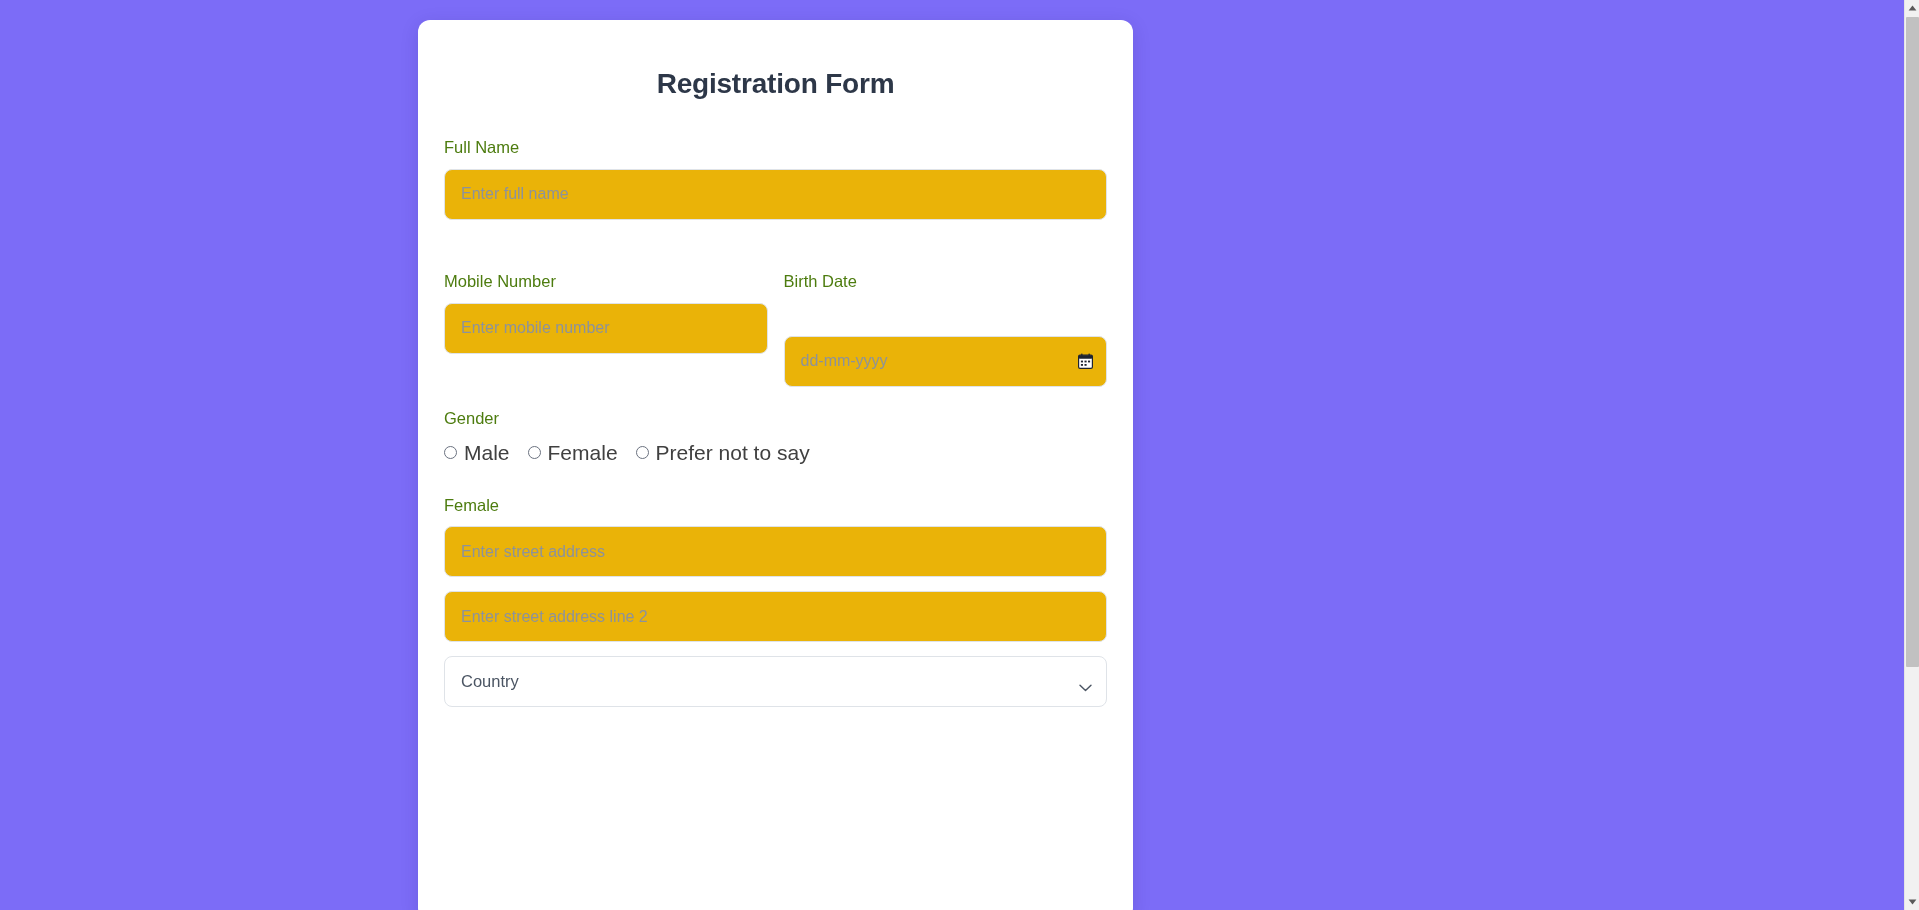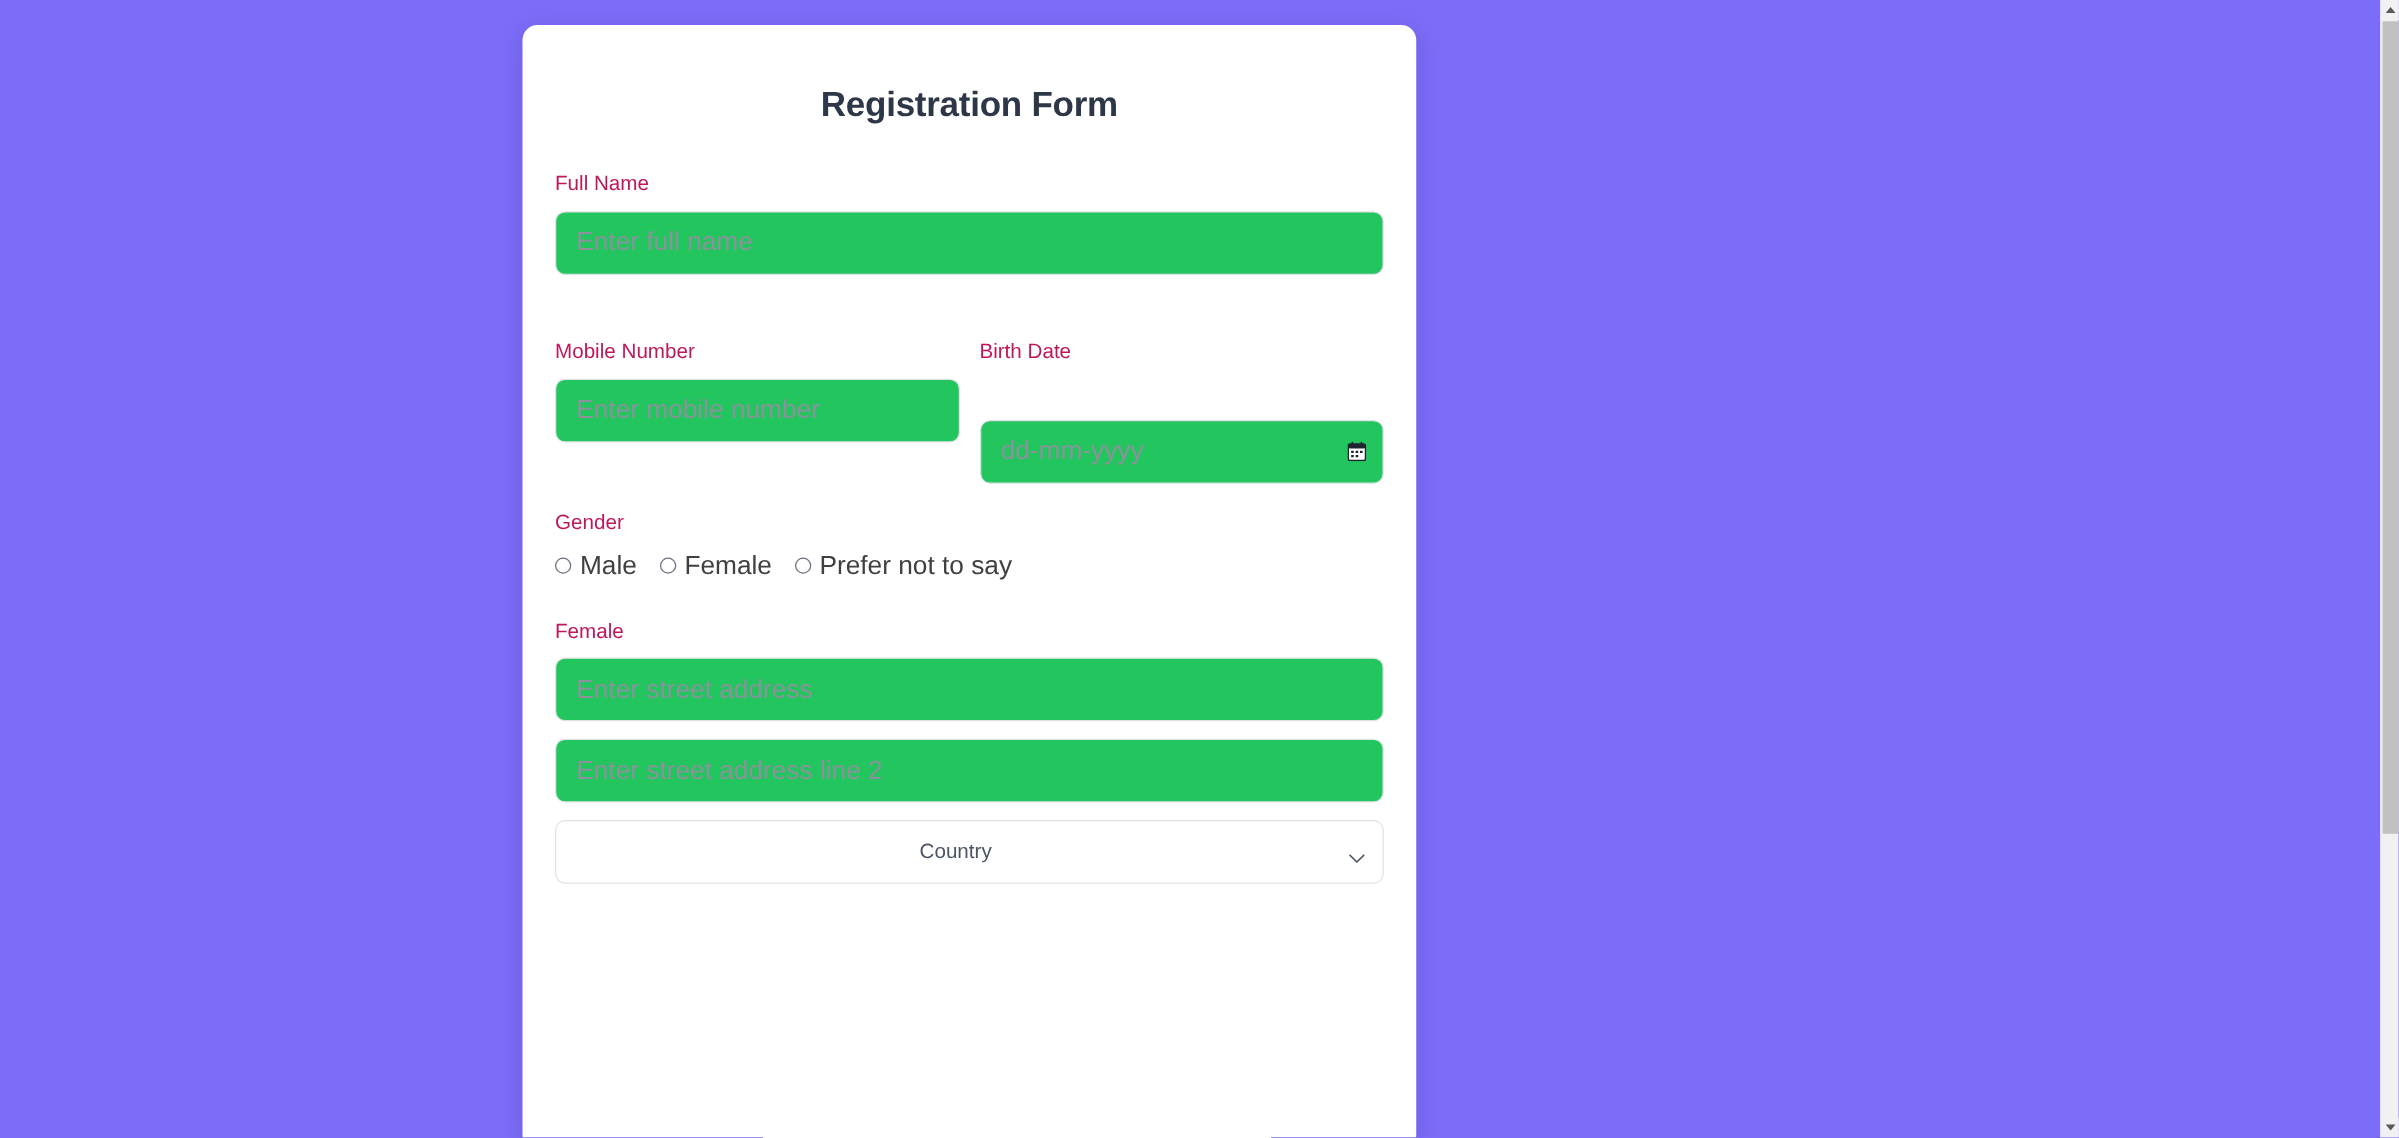--- a/index.html
+++ b/index.html
@@ -57,35 +57,35 @@
     margin-top: 22px;
     margin-bottom: 38px;
   }
 
   
   .field-group { margin-bottom: 8px; }
 
   .field-label {
     display: block;
     font-size: 16.5px;
-    color: #be185d;
+    color: #4d7c0f;
     font-weight: 400;
     margin-bottom: 11px;
     line-height: 1.2;
   }
 
   .text-input {
     display: block;
     width: 100%;
     height: 51px;
     padding: 0 16px;
     font-family: "Liberation Sans", sans-serif;
-    font-size: 21px;
+    font-size: 16px;
     color: #2d3748;
-    background: #22c55e;
+    background: #eab308;
     border: 1px solid #dfe3e8;
     border-radius: 8px;
     outline: none;
   }
   .text-input::placeholder { color: #8c929c; opacity: 1; }
 
   .spacer-22 { height: 22px; }
   .spacer-14 { height: 14px; }
 
   
@@ -146,21 +146,21 @@
     font-size: 16.5px;
     color: #4b5563;
     background: #ffffff;
     border: 1px solid #dfe3e8;
     border-radius: 8px;
     outline: none;
     appearance: none;
     -webkit-appearance: none;
     cursor: pointer;
     line-height: 49px;
-    text-align: center;
+    text-align: left;
   }
   .chevron-icon {
     position: absolute;
     right: 15px;
     top: 50%;
     transform: translateY(-50%);
     width: 13px;
     height: 8px;
     pointer-events: none;
   }

